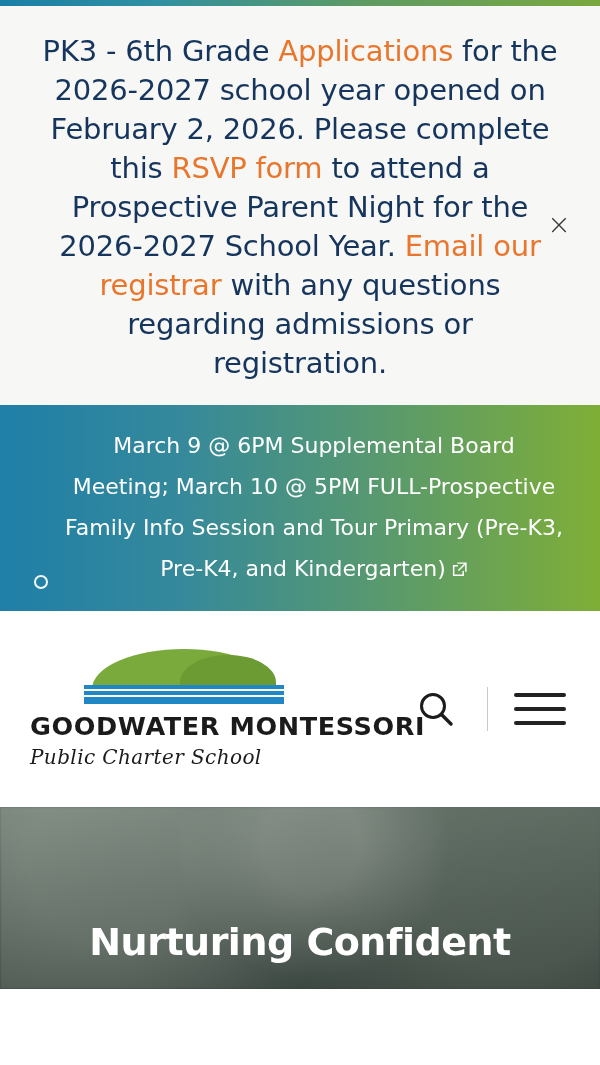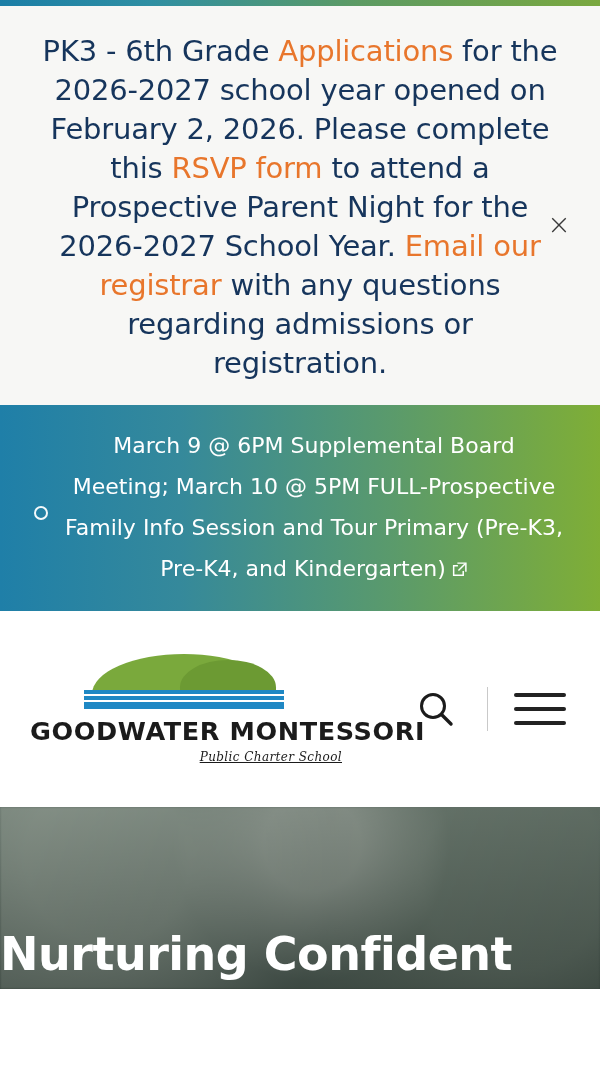--- a/index.html
+++ b/index.html
@@ -62,21 +62,21 @@
 
   
   .event-bar {
     background: linear-gradient(90deg, #1f7fa8 0%, #35899b 30%, #5a9a6c 65%, #7fae36 100%);
     padding: 20px 34px 22px 34px;
     box-sizing: border-box;
     position: relative;
   }
   .event-inner {
     display: flex;
-    align-items: center;
+    align-items: flex-end;
   }
   .event-bullet {
     width: 14px;
     height: 14px;
     border: 2px solid #ffffff;
     border-radius: 50%;
     box-sizing: border-box;
     flex: 0 0 auto;
     margin-top: 12px;
     margin-right: 14px;
@@ -155,26 +155,25 @@
     font-weight: bold;
     font-size: 25.5px;
     letter-spacing: 0.6px;
     color: #1b1b1b;
     text-align: center;
     white-space: nowrap;
   }
   .logo-sub {
     font-family: "DejaVu Serif", serif;
     font-style: italic;
-    font-size: 12px;
+    font-size: 20px;
     color: #1b1b1b;
-    text-align: right;
+    text-align: left;
     margin-top: 4px;
     letter-spacing: .4px;
-    text-decoration: underline;
   }
   .header-tools {
     flex: 1 1 auto;
     display: flex;
     align-items: center;
     justify-content: flex-end;
   }
   .search-btn {
     width: 46px;
     height: 46px;
@@ -225,23 +224,24 @@
   }
   .hero-shade {
     position: absolute;
     inset: 0;
     background: linear-gradient(180deg, rgba(30,40,36,.18) 0%, rgba(25,34,30,.45) 100%);
   }
   .hero-title {
     position: absolute;
     left: 0;
     right: 0;
-    bottom: 8px;
+    bottom: 20px;
+    text-align: center;
     color: #ffffff;
-    font-size: 46px;
+    font-size: 38px;
     line-height: 54px;
     font-weight: bold;
     letter-spacing: -0.5px;
   }
 </style>
 </head>
 <body>
 
 <div class="page">
 

